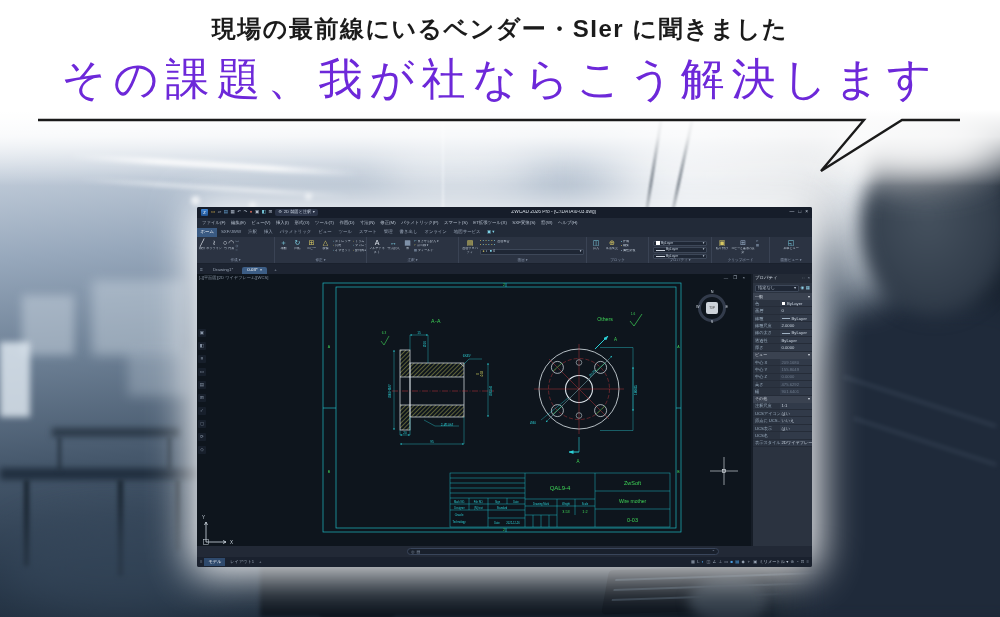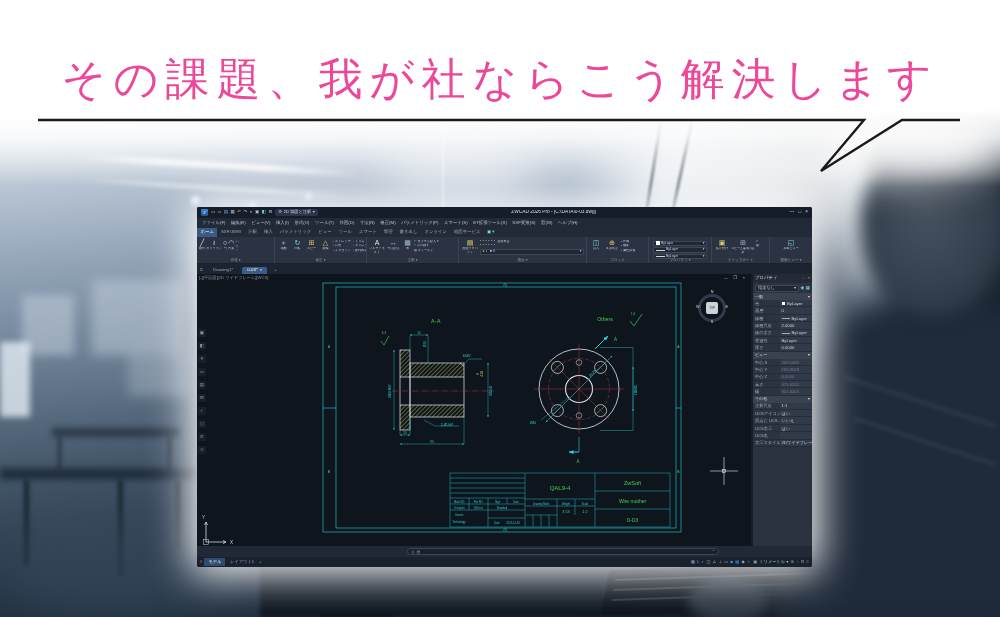--- a/index.html
+++ b/index.html
@@ -3,21 +3,21 @@
 <meta charset="utf-8">
 <style>
   html,body{margin:0;padding:0;}
   .page{position:relative;width:1000px;height:617px;overflow:hidden;background:#fff;
         font-family:"Liberation Sans","DejaVu Sans",sans-serif;}
 
   
   .hdr-sub{position:absolute;top:13px;left:0;width:1000px;text-align:center;
            font-size:24px;font-weight:bold;color:#1b1b1b;letter-spacing:1.5px;z-index:7;}
   .hdr-main{position:absolute;top:50px;left:0;width:1000px;text-align:center;
-            font-size:44px;font-weight:500;color:#ec4899;letter-spacing:7px;z-index:7;}
+            font-size:44px;font-weight:500;color:#6d28d9;letter-spacing:7px;z-index:7;}
   .hdr-line{position:absolute;top:0;left:0;z-index:6;}
 
   
   .photo{position:absolute;left:0;top:110px;width:1000px;height:507px;overflow:hidden;}
   .photo div{position:absolute;}
   .ph-base{inset:0;background:linear-gradient(175deg,#e8edf3 0%,#c2cdda 10%,#97a8bc 25%,#6d8095 42%,#46586c 60%,#2a3a4c 78%,#16222f 100%);}
   .ph-right-dark{right:0;top:0;width:310px;height:100%;background:linear-gradient(265deg,#18222f 10%,rgba(29,40,54,.45) 60%,rgba(29,40,54,0) 90%);}
   .ph-glow-top{left:600px;top:8px;width:360px;height:115px;background:#fff;border-radius:50%;filter:blur(28px);opacity:.85;}
   .ph-glow-top2{left:380px;top:30px;width:160px;height:60px;background:#fff;border-radius:50%;filter:blur(20px);opacity:.5;}
   .ph-streak1{left:70px;top:52px;width:290px;height:6px;transform:rotate(3.5deg);filter:blur(2px);opacity:.85;
@@ -178,20 +178,21 @@
   .st-pre span:nth-of-type(3),.st-pre span:nth-of-type(8),.st-pre span:nth-of-type(9){color:#4aa3e8;}
   .st-pre{display:flex;gap:2.2px;}
   .st-units{color:#b9c3d1;}
   .st-post{display:flex;gap:2.2px;}
 </style>
 </head>
 <body>
 
 <div class="page">
 
+  <div class="hdr-sub">現場の最前線にいるベンダー・SIer に聞きました</div>
   <div class="hdr-main">その課題、我が社ならこう解決します</div>
   <svg class="hdr-line" width="1000" height="185">
     <path d="M38 120 H864 L821 171 L902 120 H960" fill="none" stroke="#1a1a1a" stroke-width="2.4"></path>
   </svg>
 
   <div class="photo">
     <div class="ph-base"></div>
     <div class="ph-right-dark"></div>
     <div class="ph-glow-top"></div>
       <div class="ph-glow-top2"></div>

